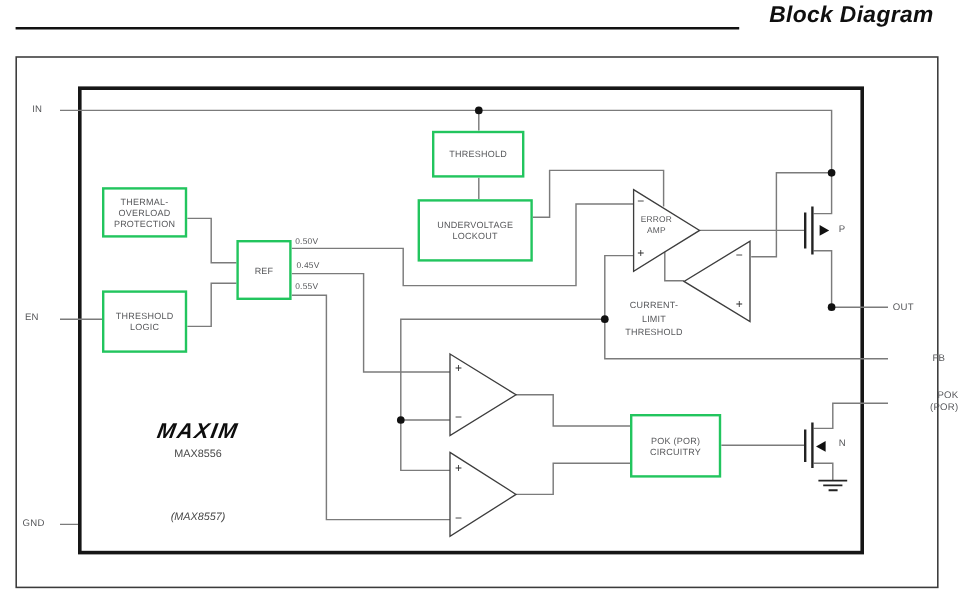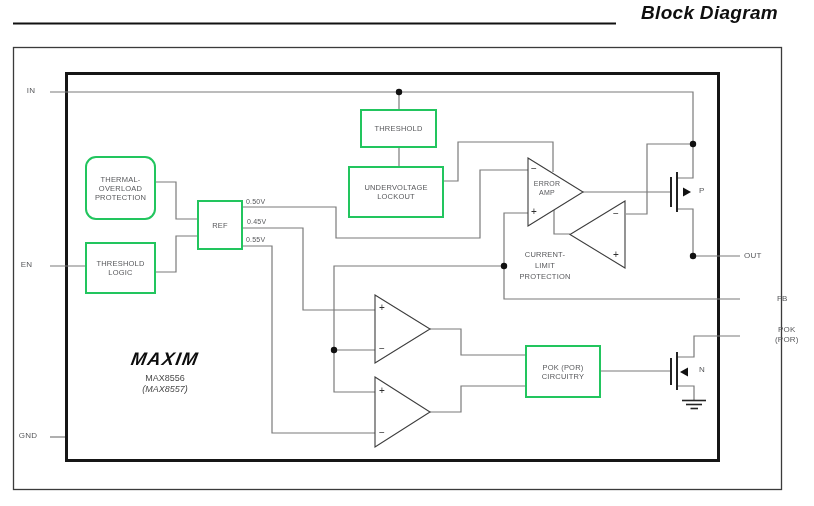--- a/index.html
+++ b/index.html
@@ -16,22 +16,22 @@
   .ealbl{position:absolute;text-align:center;font-size:7px;line-height:9px;
          letter-spacing:.2px;color:#57585b;white-space:pre-line;}
   .sign{position:absolute;width:10px;text-align:center;font-size:10px;line-height:10px;color:#2f2f2f;}
   .fetlbl{position:absolute;width:12px;font-size:8px;color:#57585b;}
   #title{position:absolute;top:2px;right:36px;font-size:19px;font-weight:bold;font-style:italic;
          color:#0f0f0f;letter-spacing:.3px;}
   #brand{position:absolute;left:113px;top:349px;width:104px;text-align:center;}
   #brand .logo{font-size:18px;font-weight:900;font-style:italic;letter-spacing:1.5px;
                transform:skewX(-10deg);color:#0d0d0d;}
   #brand .part{font-size:9px;color:#4a4a4a;margin-top:3px;line-height:11px;}
-  #brand .alt{font-size:9px;font-style:italic;color:#4a4a4a;line-height:11px;}
-  .right-pin{text-align:center;}
+  #brand .alt{font-size:9px;font-style:italic;color:#4a4a4a;line-height:11px;margin-top:41px;}
+  .right-pin{text-align:right;}
   .left-pin{text-align:center;}
 </style>
 </head>
 <body>
 
 <div id="stage">
 
   <svg id="wires" width="814" height="506" viewBox="0 0 814 506">
 
     <line x1="13" y1="23.5" x2="616" y2="23.5" stroke="#111" stroke-width="2"></line>
@@ -90,41 +90,41 @@
       <circle cx="399" cy="92" r="3.2"></circle>
       <circle cx="693" cy="144" r="3.2"></circle>
       <circle cx="693" cy="256" r="3.2"></circle>
       <circle cx="504" cy="266" r="3.2"></circle>
       <circle cx="334" cy="350" r="3.2"></circle>
     </g>
   </svg>
 
   <div id="title">Block Diagram</div>
 
-  <div class="blockbox" style="left:85px;top:156px;width:71px;height:64px;border-radius:11px;">THERMAL-
+  <div class="blockbox" style="left:85px;top:156px;width:71px;height:42px;">THERMAL-
 OVERLOAD
 PROTECTION</div>
   <div class="blockbox" style="left:85px;top:242px;width:71px;height:52px;">THRESHOLD
 LOGIC</div>
   <div class="blockbox" style="left:197px;top:200px;width:46px;height:50px;">REF</div>
   <div class="blockbox" style="left:360px;top:109px;width:77px;height:39px;">THRESHOLD</div>
   <div class="blockbox" style="left:348px;top:166px;width:96px;height:52px;">UNDERVOLTAGE
 LOCKOUT</div>
   <div class="blockbox" style="left:525px;top:345px;width:76px;height:53px;">POK (POR)
 CIRCUITRY</div>
 
   <div class="vlbl" style="left:246px;top:198px;">0.50V</div>
   <div class="vlbl" style="left:247px;top:218px;">0.45V</div>
   <div class="vlbl" style="left:246px;top:236px;">0.55V</div>
 
   <div class="ealbl" style="left:524px;top:179px;width:46px;">ERROR
 AMP</div>
   <div class="amplbl" style="left:503px;top:249px;width:84px;">CURRENT-
 LIMIT
-PROTECTION</div>
+THRESHOLD</div>
 
   <div class="sign" style="left:529px;top:164px;">−</div>
   <div class="sign" style="left:529px;top:207px;">+</div>
   <div class="sign" style="left:611px;top:209px;">−</div>
   <div class="sign" style="left:611px;top:250px;">+</div>
   <div class="sign" style="left:377px;top:303px;">+</div>
   <div class="sign" style="left:377px;top:344px;">−</div>
   <div class="sign" style="left:377px;top:386px;">+</div>
   <div class="sign" style="left:377px;top:428px;">−</div>
 

